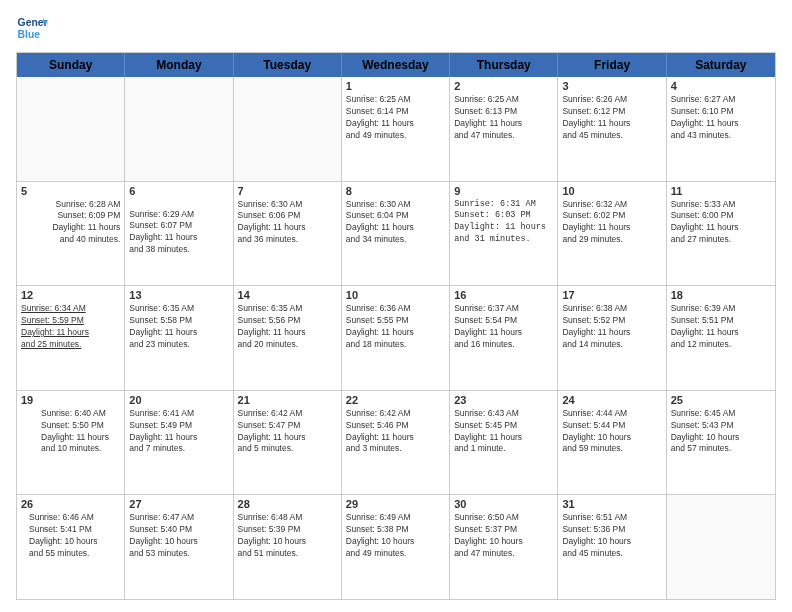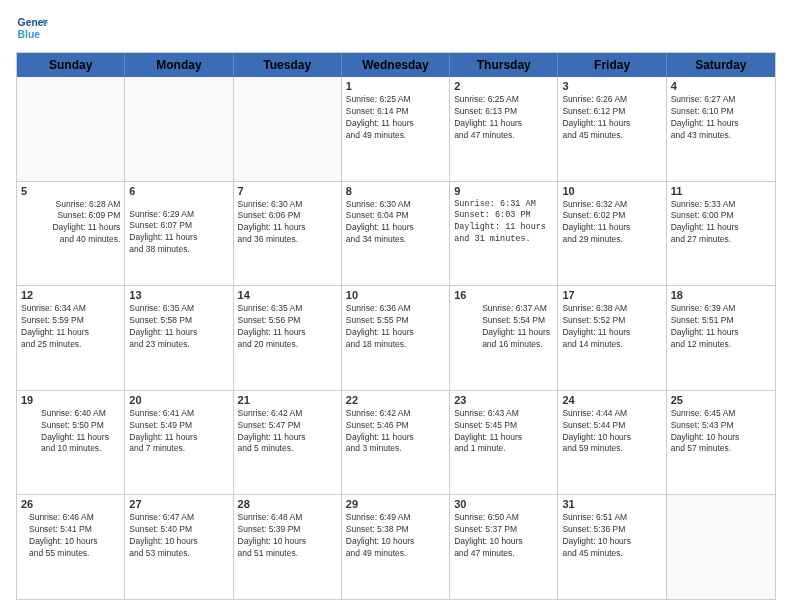--- a/index.html
+++ b/index.html
@@ -207,21 +207,21 @@
             <div class="day-num">11</div>
             <div class="day-info" style="white-space: pre-line;">Sunrise: 5:33 AM
 Sunset: 6:00 PM
 Daylight: 11 hours
 and 27 minutes.</div>
           </div>
         </div>
         <div class="cal-row">
           <div class="cal-cell">
             <div class="day-num">12</div>
-            <div class="day-info" style="white-space: pre-line;">Sunrise: 6:34 AM
+            <div class="day-info" style="white-space: pre-line; text-decoration: underline;">Sunrise: 6:34 AM
 Sunset: 5:59 PM
 Daylight: 11 hours
 and 25 minutes.</div>
           </div>
           <div class="cal-cell">
             <div class="day-num">13</div>
             <div class="day-info" style="white-space: pre-line;">Sunrise: 6:35 AM
 Sunset: 5:58 PM
 Daylight: 11 hours
 and 23 minutes.</div>
@@ -235,21 +235,21 @@
           </div>
           <div class="cal-cell">
             <div class="day-num">10</div>
             <div class="day-info" style="white-space: pre-line;">Sunrise: 6:36 AM
 Sunset: 5:55 PM
 Daylight: 11 hours
 and 18 minutes.</div>
           </div>
           <div class="cal-cell">
             <div class="day-num">16</div>
-            <div class="day-info" style="white-space: pre-line; margin-left: 28px;">Sunrise: 6:37 AM
+            <div class="day-info" style="white-space: pre-line;">Sunrise: 6:37 AM
 Sunset: 5:54 PM
 Daylight: 11 hours
 and 16 minutes.</div>
           </div>
           <div class="cal-cell">
             <div class="day-num">17</div>
             <div class="day-info" style="white-space: pre-line;">Sunrise: 6:38 AM
 Sunset: 5:52 PM
 Daylight: 11 hours
 and 14 minutes.</div>

